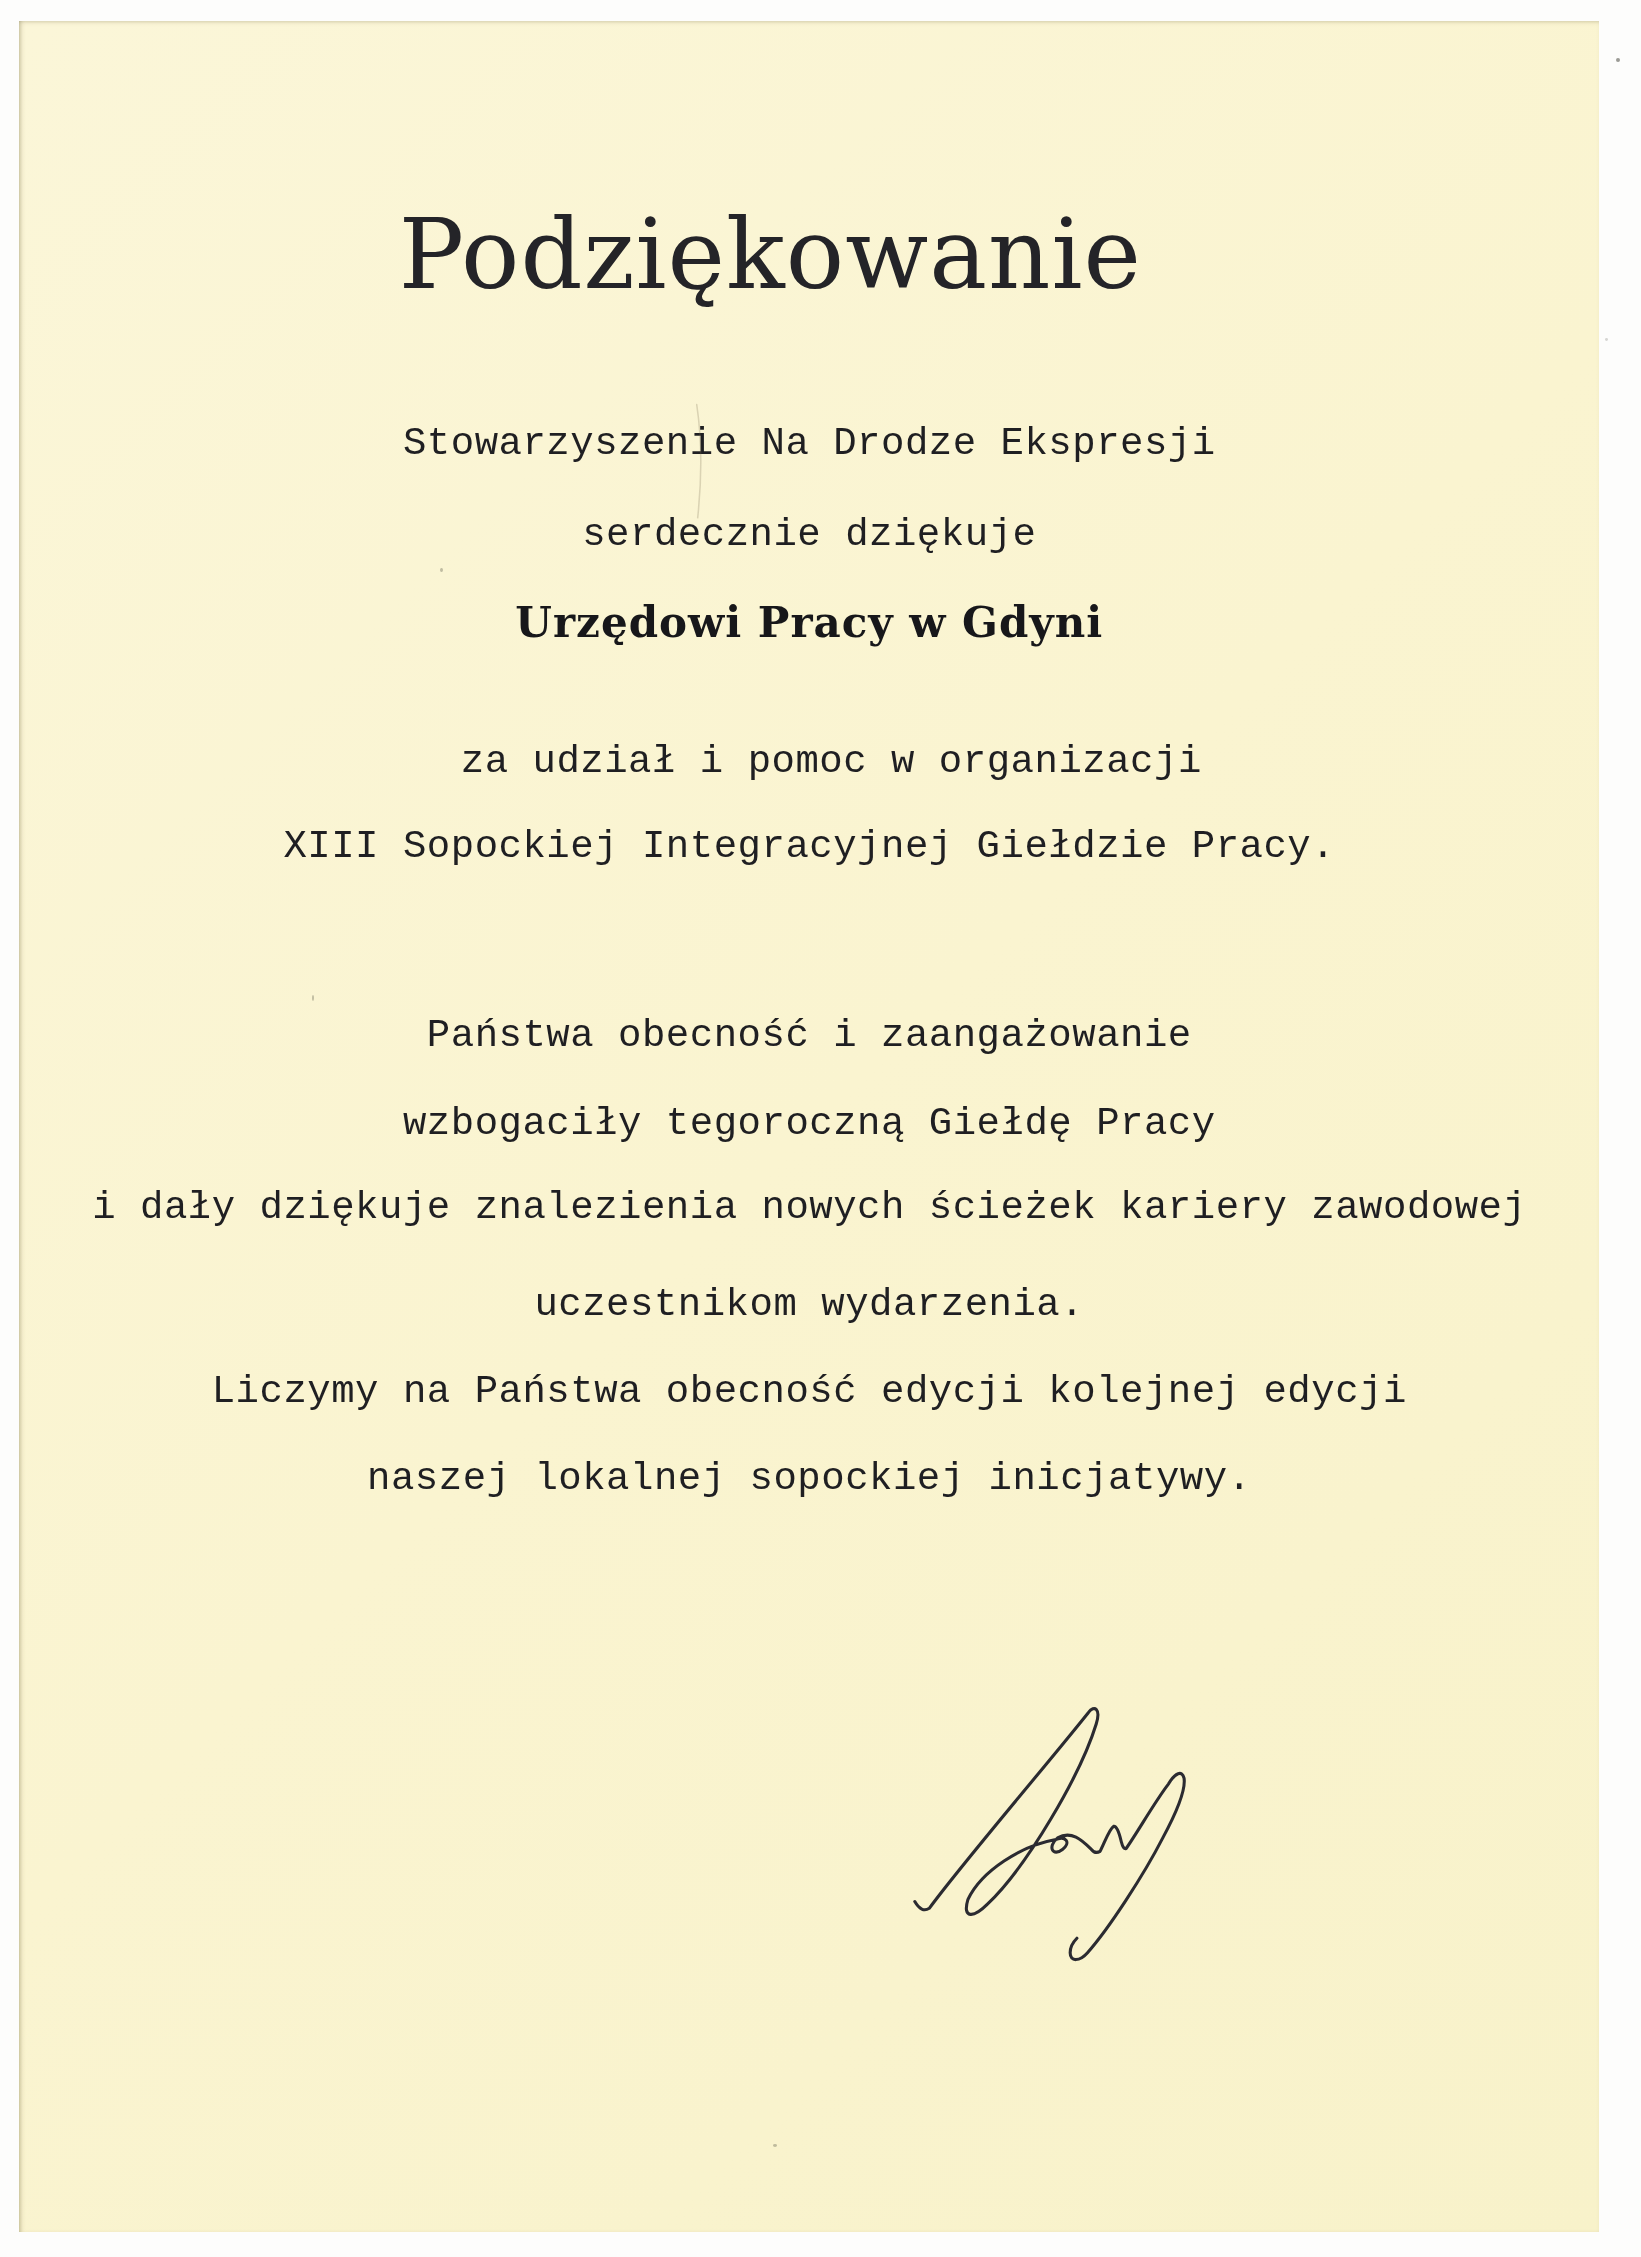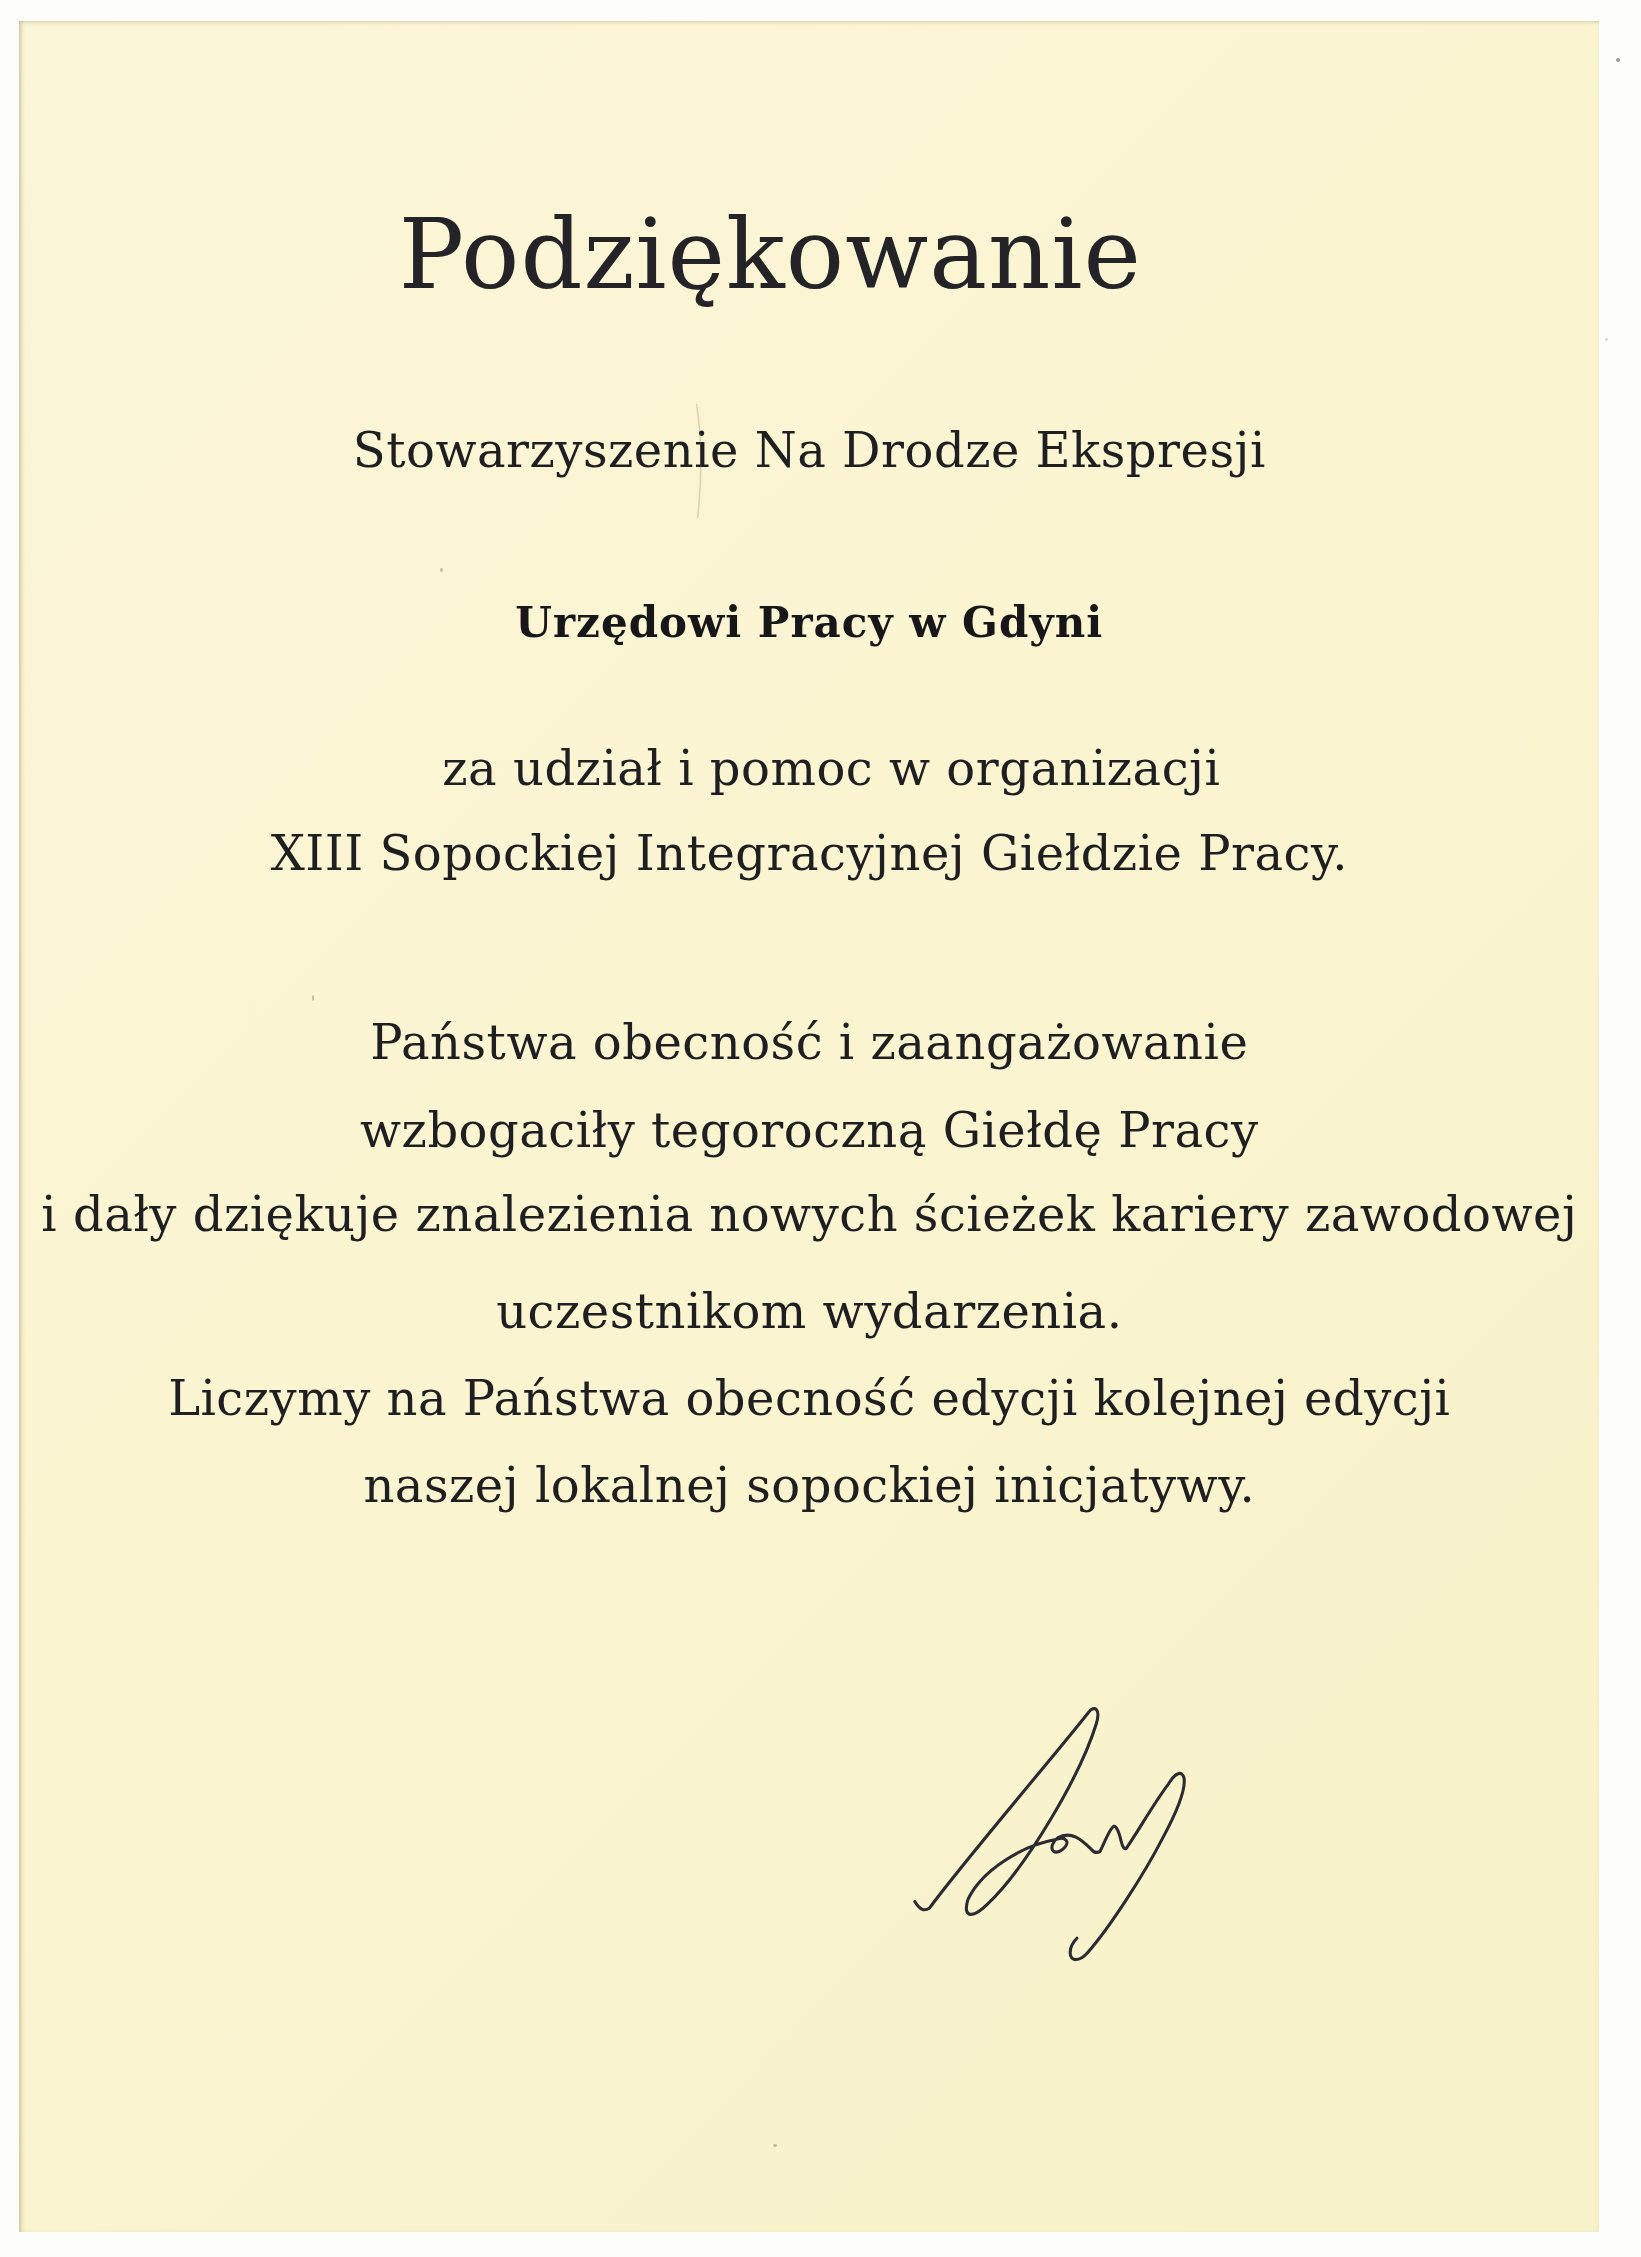--- a/index.html
+++ b/index.html
@@ -43,21 +43,21 @@
     color: #1f1f22;
     white-space: nowrap;
   }
   .title {
     top: 177px;
     font-size: 97px;
     letter-spacing: 1px;
     color: #242428;
     transform: translateX(-39px);
   }
-  .body-text { font-size: 48px; letter-spacing: 0.5px; }
+  .body-text { font-size: 39px; letter-spacing: 0.5px; font-family: Liberation Mono, monospace; }
   .t-org       { top: 401px; }
   .t-salut     { top: 492px; }
   .t-recipient { top: 577px; font-size: 42px; font-weight: bold; letter-spacing: 1px; color: #17171a; }
   .t-reason1   { top: 719px; margin-left: 44px; }
   .t-reason2   { top: 804px; }
   .t-b0 { top: 993px; }
   .t-b1 { top: 1081px; }
   .t-b2 { top: 1165px; }
   .t-b3 { top: 1262px; }
   .t-b4 { top: 1349px; }
@@ -91,20 +91,21 @@
 </head>
 <body>
 
 <div class="scan">
 
   <div class="paper">
 
     <div class="line title">Podziękowanie</div>
 
     <div class="line body-text t-org">Stowarzyszenie Na Drodze Ekspresji</div>
+    <div class="line body-text t-salut">serdecznie dziękuje</div>
     <div class="line t-recipient">Urzędowi Pracy w Gdyni</div>
     <div class="line body-text t-reason1">za udział i pomoc w organizacji</div>
     <div class="line body-text t-b0">Państwa obecność i zaangażowanie</div>
 
     <div class="line body-text t-reason2">XIII Sopockiej Integracyjnej Giełdzie Pracy.</div>
     <div class="line body-text t-b1">wzbogaciły tegoroczną Giełdę Pracy</div>
     <div class="line body-text t-b2">i dały dziękuje znalezienia nowych ścieżek kariery zawodowej</div>
     <div class="line body-text t-b3">uczestnikom wydarzenia.</div>
     <div class="line body-text t-b4">Liczymy na Państwa obecność edycji kolejnej edycji</div>
     <div class="line body-text t-b5">naszej lokalnej sopockiej inicjatywy.</div>

